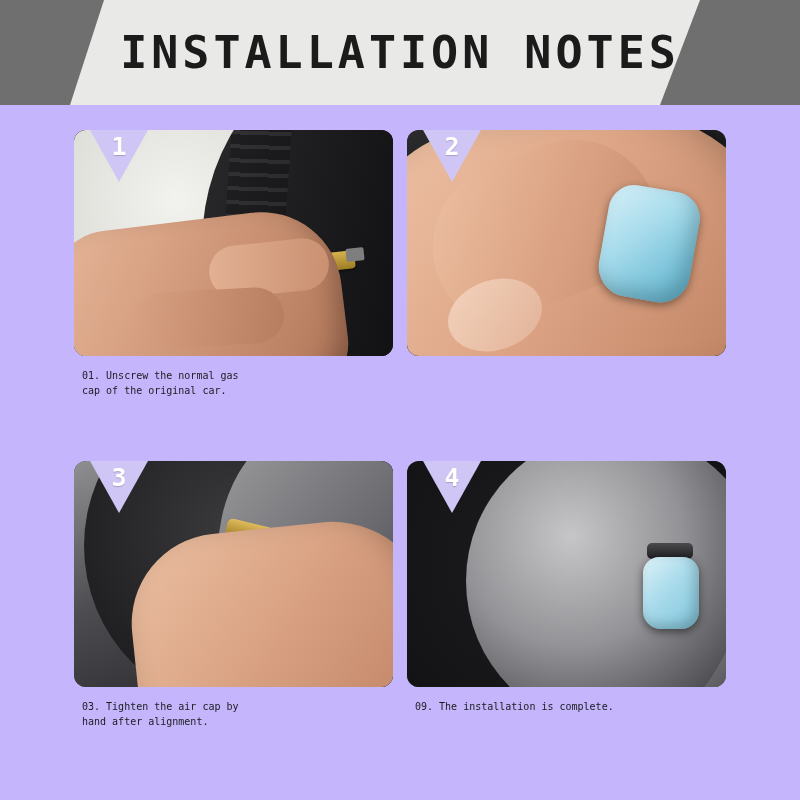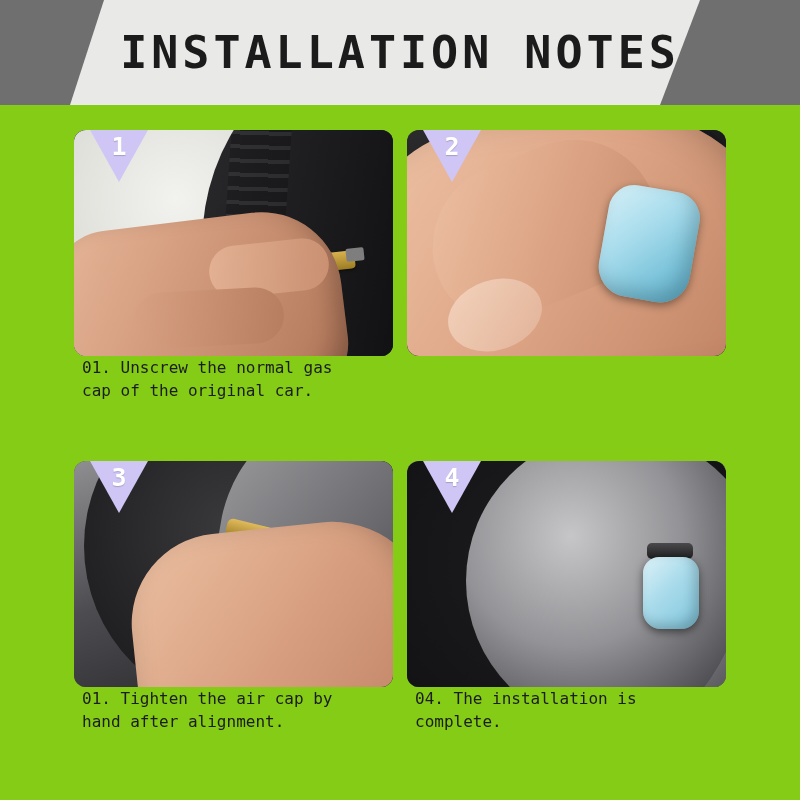--- a/index.html
+++ b/index.html
@@ -10,21 +10,21 @@
     width: 800px;
     height: 800px;
     background: #dededc;
     font-family: "DejaVu Sans Mono", monospace;
     overflow: hidden;
   }
   .page {
     position: relative;
     width: 800px;
     height: 800px;
-    background: #84cc16;
+    background: #c4b5fd;
   }
 
   
   .header {
     position: relative;
     height: 105px;
     background: #e9e9e7;
     display: flex;
     align-items: center;
     justify-content: center;
@@ -100,23 +100,23 @@
   }
   .photo {
     position: relative;
     width: 100%;
     height: 226px;
     border-radius: 12px;
     overflow: hidden;
     background: #4a4a4a;
   }
   .caption {
-    margin-top: 0;
+    margin-top: 13px;
     font-family: "DejaVu Sans Mono", monospace;
-    font-size: 16px;
+    font-size: 10px;
     line-height: 1.45;
     color: #1c1c1c;
     padding-left: 8px;
     padding-right: 4px;
     white-space: pre-line;
   }
 
   
   .badge {
     position: absolute;
@@ -427,33 +427,33 @@
         <div class="p3-wheel"></div>
         <div class="p3-spoke"></div>
         <div class="p3-ring"></div>
         <div class="p3-cap"></div>
         <div class="p3-hand"></div>
         <div class="badge">
           <div class="tri"></div>
           <div class="num">3</div>
         </div>
       </div>
-      <div class="caption">01. Tighten the air cap by
+      <div class="caption">03. Tighten the air cap by
       hand after alignment.</div>
     </div>
 
     <div class="cell">
       <div class="photo">
         <div class="p4-bg"></div>
         <div class="p4-rimarc"></div>
         <div class="p4-chrome"></div>
         <div class="p4-capring"></div>
         <div class="p4-cap"></div>
         <div class="badge">
           <div class="tri"></div>
           <div class="num">4</div>
         </div>
       </div>
-      <div class="caption">04.  The installation is complete.</div>
+      <div class="caption">09.  The installation is complete.</div>
     </div>
 
   </div>
 </div>
 
 </body></html>

